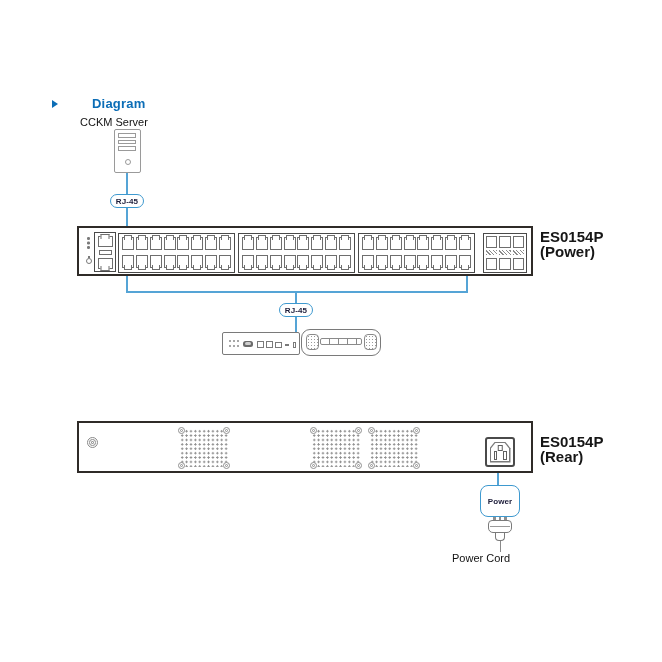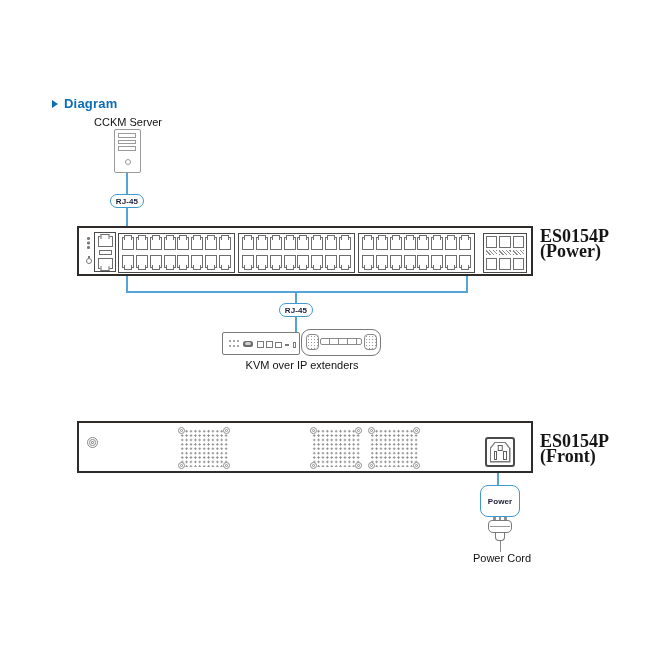--- a/index.html
+++ b/index.html
@@ -3,27 +3,27 @@
 <meta charset="utf-8">
 <style>
   * { box-sizing: border-box; margin: 0; padding: 0; }
   html,body { background:#fff; }
   .canvas {
     position: relative; width: 662px; height: 662px; background: #fff;
     font-family: "Liberation Sans", sans-serif; color: #111; overflow: hidden;
   }
 
   
-  .heading { position:absolute; left:52px; top:96px; display:flex; align-items:center; }
+  .heading { position:absolute; left:52px; top:96px; display:flex; align-items:center;gap:28px; }
   .tri { width:0; height:0; border-left:6px solid #0b6db6; border-top:4.5px solid transparent;
          border-bottom:4.5px solid transparent; margin-right:6px; }
   .heading-text { font-size:13px; font-weight:bold; color:#0b6db6; letter-spacing:.2px; }
 
-  .txt { position:absolute; font-size:11px; color:#111; text-align:center; }
-  .devlabel { position:absolute; font-size:18px; font-weight:bold; color:#161616; line-height:15px;font-family:Liberation Serif, serif; }
+  .txt { position:absolute; font-size:11px; color:#111; }
+  .devlabel { position:absolute; font-size:15px; font-weight:bold; color:#161616; line-height:15px; }
 
   
   .bline { position:absolute; background:#55a4d6; z-index:1; }
   .bline.v { width:2px; }
   .bline.h { height:2px; }
 
   
   .badge { position:absolute; background:#fff; border:1.6px solid #3e99cf; border-radius:8px;
            z-index:3; display:flex; align-items:center; justify-content:center; }
   .badge span { font-size:8px; font-weight:bold; color:#1d1d3a; letter-spacing:.1px; }
@@ -358,21 +358,20 @@
     <i class="eport ep2"></i>
     <i class="eport ep3"></i>
     <i class="eport ep4"></i>
     <i class="eport ep5"></i>
   </div>
   <div class="ext2">
     <i class="cap l"></i>
     <i class="midbar"></i>
     <i class="cap r"></i>
   </div>
-  <div class="txt" style="left:212px; top:359px; width:180px;">KVM over IP extenders</div>
 
   <div class="panel rear" id="rear-panel">
     <div class="gscrew"></div>
     <div class="c14">
       <div class="hexo"></div>
       <div class="hexi"></div>
       <i class="pin l"></i>
       <i class="pin c"></i>
       <i class="pin r"></i>
     </div>
@@ -390,21 +389,21 @@
       </div>
       <div class="fan" style="left: 291px;">
         <i class="screw tl"></i>
         <i class="screw tr"></i>
         <i class="screw bl"></i>
         <i class="screw br"></i>
       </div>
     </div>
   <div class="devlabel" style="left:540px; top:434px;">
     <div>ES0154P</div>
-    <div>(Front)</div>
+    <div>(Rear)</div>
   </div>
 
   <i class="prong" style="left:493px; top:512.5px;"></i>
   <i class="prong" style="left:498.7px; top:512.5px;"></i>
   <i class="prong" style="left:504.4px; top:512.5px;"></i>
   <div class="plug-body"></div>
   <div class="plug-stem"></div>
   <div class="plug-cable"></div>
   <div class="txt" style="left:452px; top:552px; width:100px;">Power Cord</div>
 

